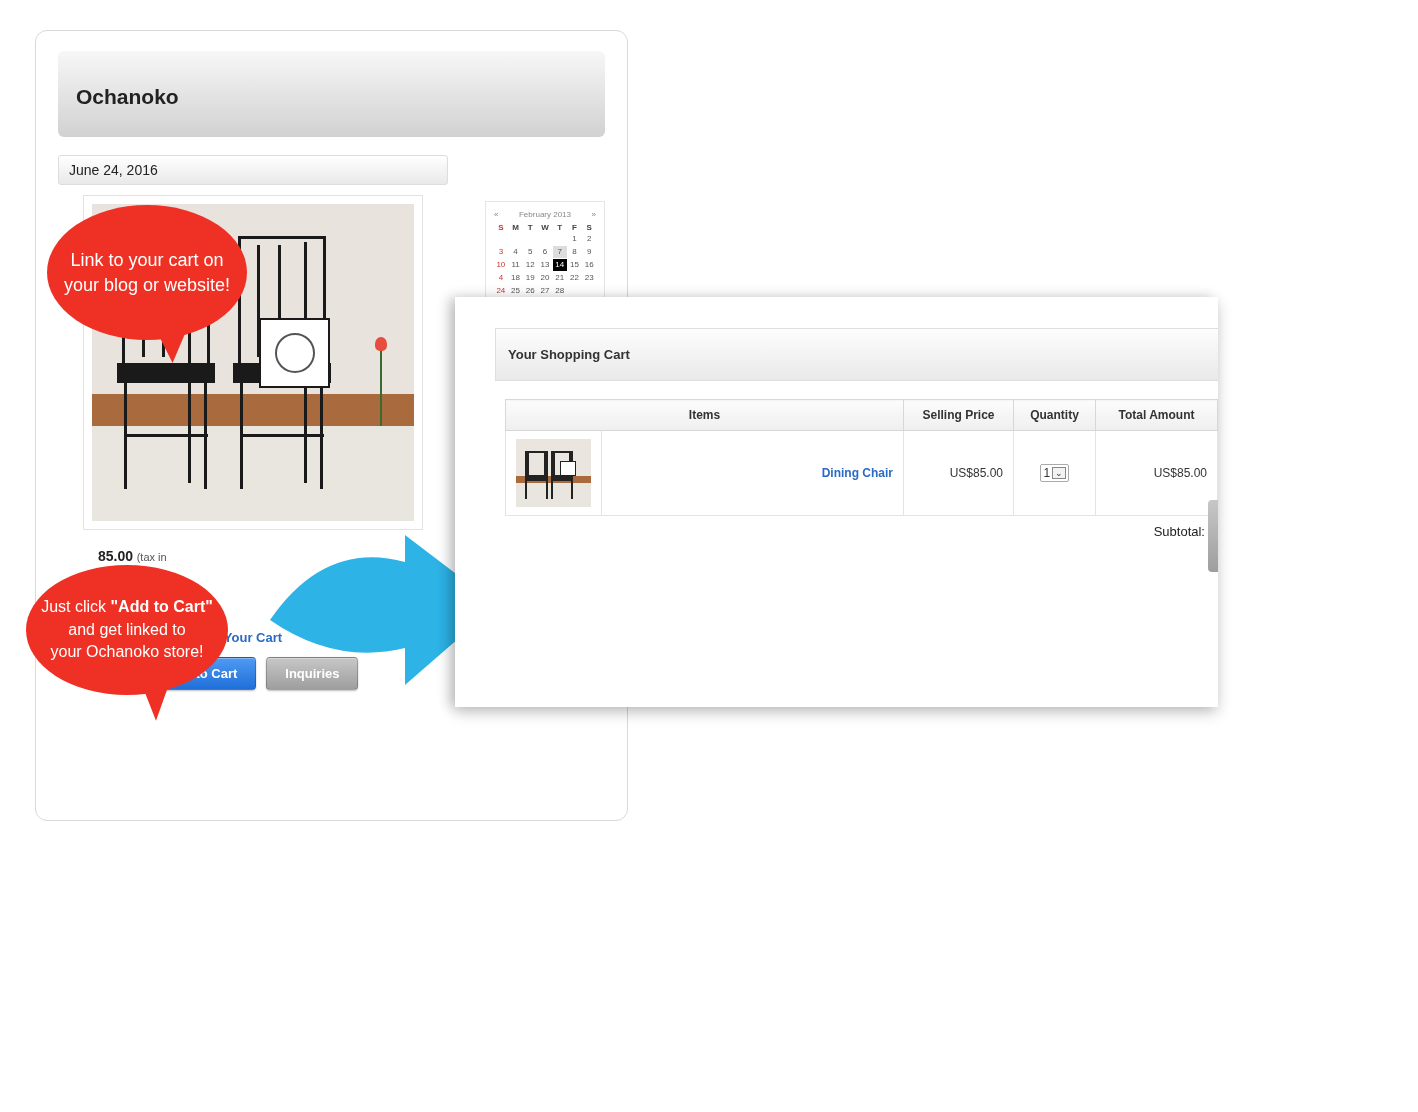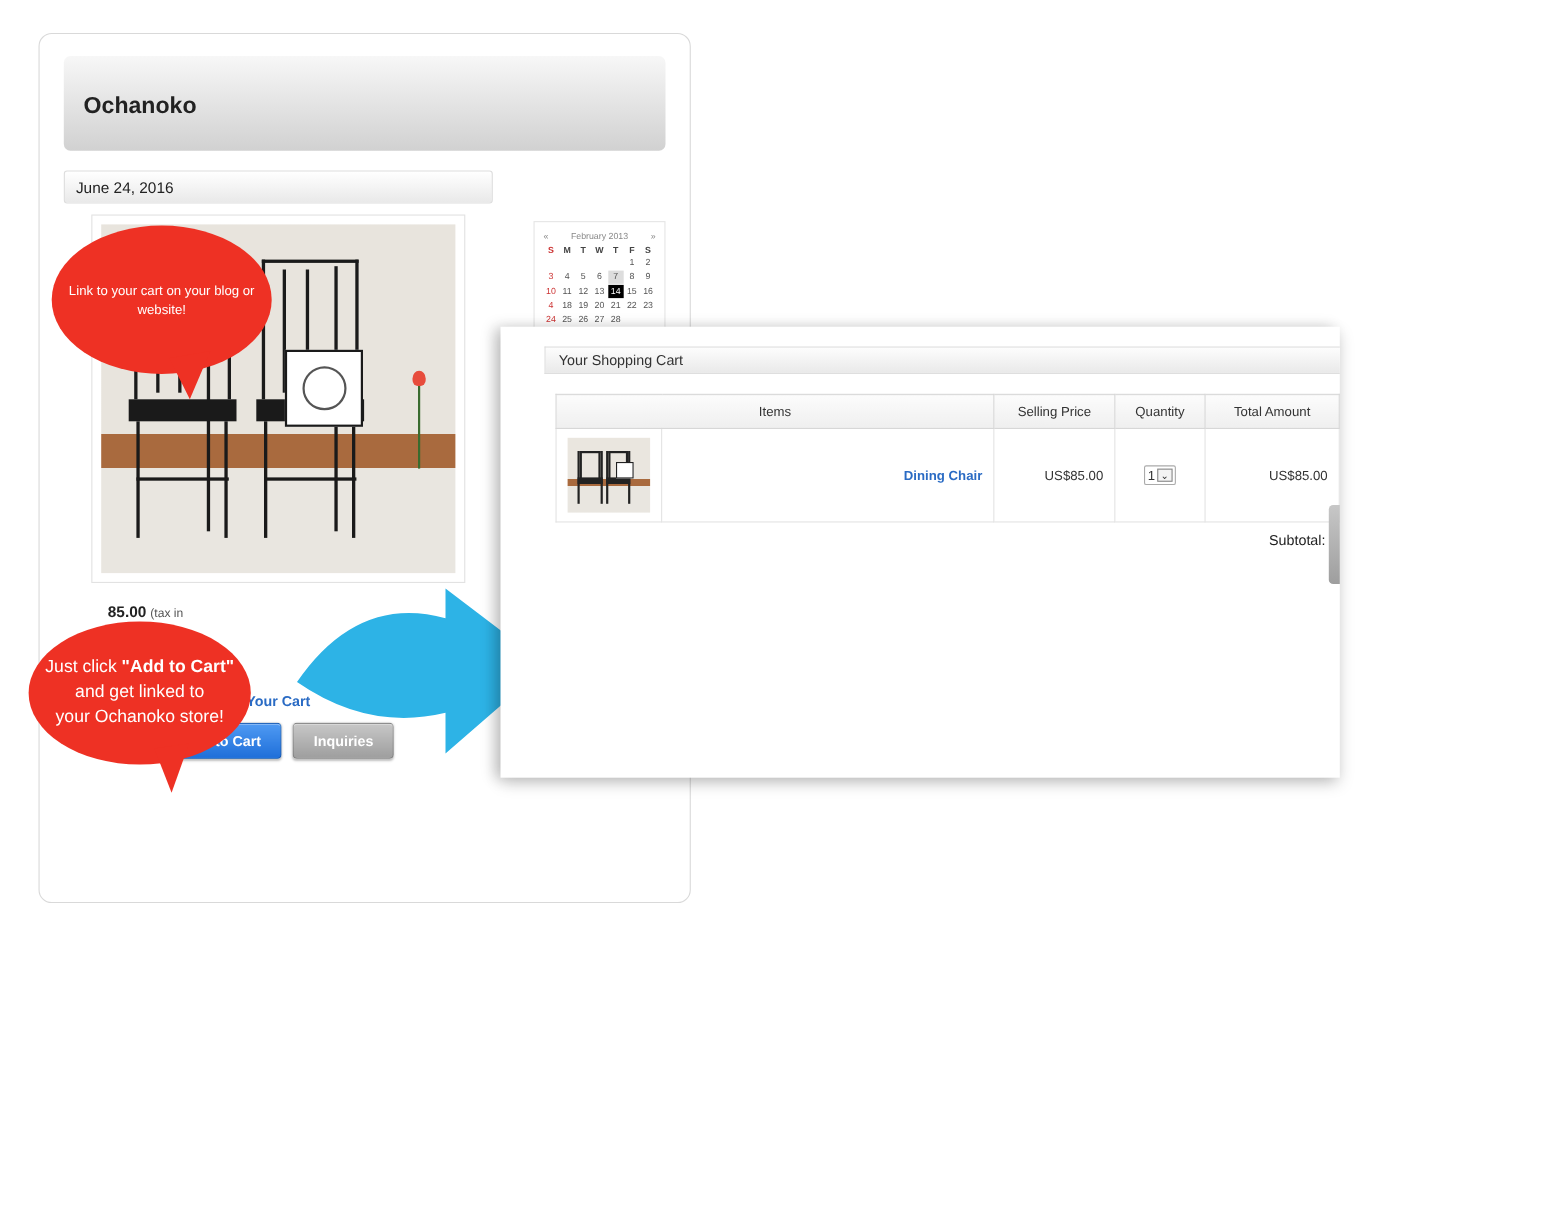--- a/index.html
+++ b/index.html
@@ -119,21 +119,21 @@
   .cal-grid .hl{background:#ddd;}
   .placeholder-box{background:#ededed;border-radius:4px;height:70px;margin-top:320px;}
 
   
   .bubble {
     position:absolute;background:#ee3124;color:#fff;border-radius:50%;
     display:flex;align-items:center;justify-content:center;text-align:center;
     font-family: "Helvetica Neue", Arial, sans-serif;
     box-shadow:none;
   }
-  .bubble1{left:47px;top:205px;width:200px;height:135px;font-size:12px;line-height:1.35;padding:0 14px;}
+  .bubble1{left:47px;top:205px;width:200px;height:135px;font-size:18px;line-height:1.35;padding:0 14px;}
   .bubble1 .tail{position:absolute;bottom:-22px;left:55%;width:0;height:0;border-left:12px solid transparent;border-right:26px solid transparent;border-top:40px solid #ee3124;transform:rotate(-10deg);}
   .bubble2{left:26px;top:565px;width:202px;height:130px;font-size:16px;line-height:1.4;padding:0 10px;}
   .bubble2 b{font-weight:bold;}
   .bubble2 .tail{position:absolute;bottom:-25px;left:58%;width:0;height:0;border-left:10px solid transparent;border-right:22px solid transparent;border-top:42px solid #ee3124;transform:rotate(-8deg);}
 
   .arrow {
     position:absolute;left:265px;top:530px;width:235px;height:170px;color:#2db3e6;
   }
   .arrow svg{width:100%;height:100%;}
 
@@ -144,27 +144,27 @@
     box-shadow:-6px 0 12px rgba(0,0,0,0.18), 0 6px 14px rgba(0,0,0,0.18);
   }
   .cart-header{
     background:linear-gradient(#4a4a4a,#0e0e0e);color:#fff;font-weight:bold;
     font-size:14px;padding:12px 12px 10px 14px;
     margin:10px 0 0 16px;
   }
   .cart-body{padding:18px 0 0 40px;}
   .cart-subtitle{
     background:linear-gradient(#fdfdfd,#e9e9e9);border:1px solid #dedede;border-right:none;
-    padding:4px 12px;font-size:13px;font-weight:normal;color:#333;margin-bottom:18px;
+    padding:18px 12px;font-size:13px;font-weight:bold;color:#333;margin-bottom:18px;margin-top:13px;
   }
   .cart-table-wrap{margin-left:10px;}
   table.cart{width:100%;border-collapse:collapse;font-size:12px;color:#333;}
   table.cart th{
     background:linear-gradient(#fcfcfc,#efefef);border:1px solid #d7d7d7;
-    padding:8px 6px;font-weight:normal;
+    padding:8px 6px;font-weight:bold;
   }
   table.cart td{border:1px solid #e3e3e3;padding:8px 10px;background:#fff;vertical-align:middle;text-align:right;}
   .thumb{width:75px;height:68px;background:linear-gradient(#eae6df 0%,#eae6df 55%,#a96a3e 55%,#a96a3e 65%,#e9e6e0 65%);position:relative;margin:0 auto;}
   .thumb .mini-chair{position:absolute;bottom:12%;width:30%;height:70%;border-left:2px solid #222;border-right:2px solid #222;}
   .thumb .mini-chair::before{content:"";position:absolute;top:0;left:0;right:0;height:50%;border:2px solid #222;border-bottom:none;}
   .thumb .mini-chair::after{content:"";position:absolute;top:50%;left:-2px;right:-2px;height:6px;background:#222;}
   .thumb .c1{left:12%;} .thumb .c2{left:46%;}
   .thumb .mf{position:absolute;top:32%;left:58%;width:22%;height:22%;background:#fff;border:1px solid #222;}
   .item-link{color:#2a6bc4;font-weight:bold;text-decoration:none;}
   .qty-select{border:1px solid #aaa;background:#fff;border-radius:2px;padding:1px 2px;font-size:12px;display:inline-flex;align-items:center;gap:2px;}

